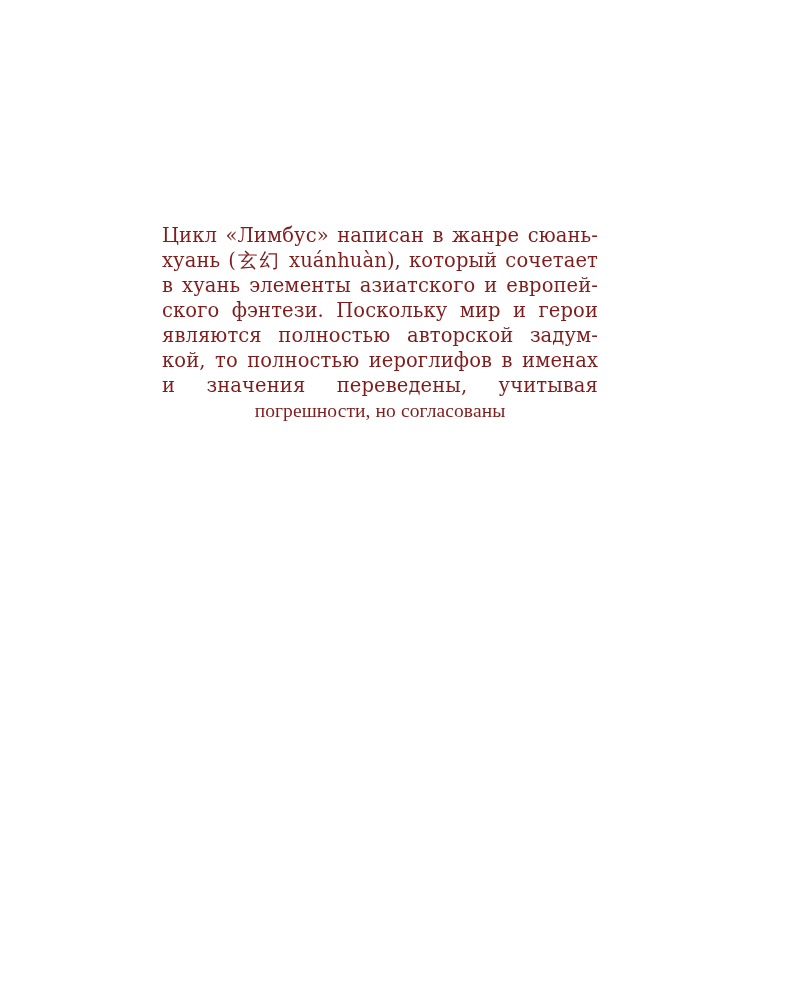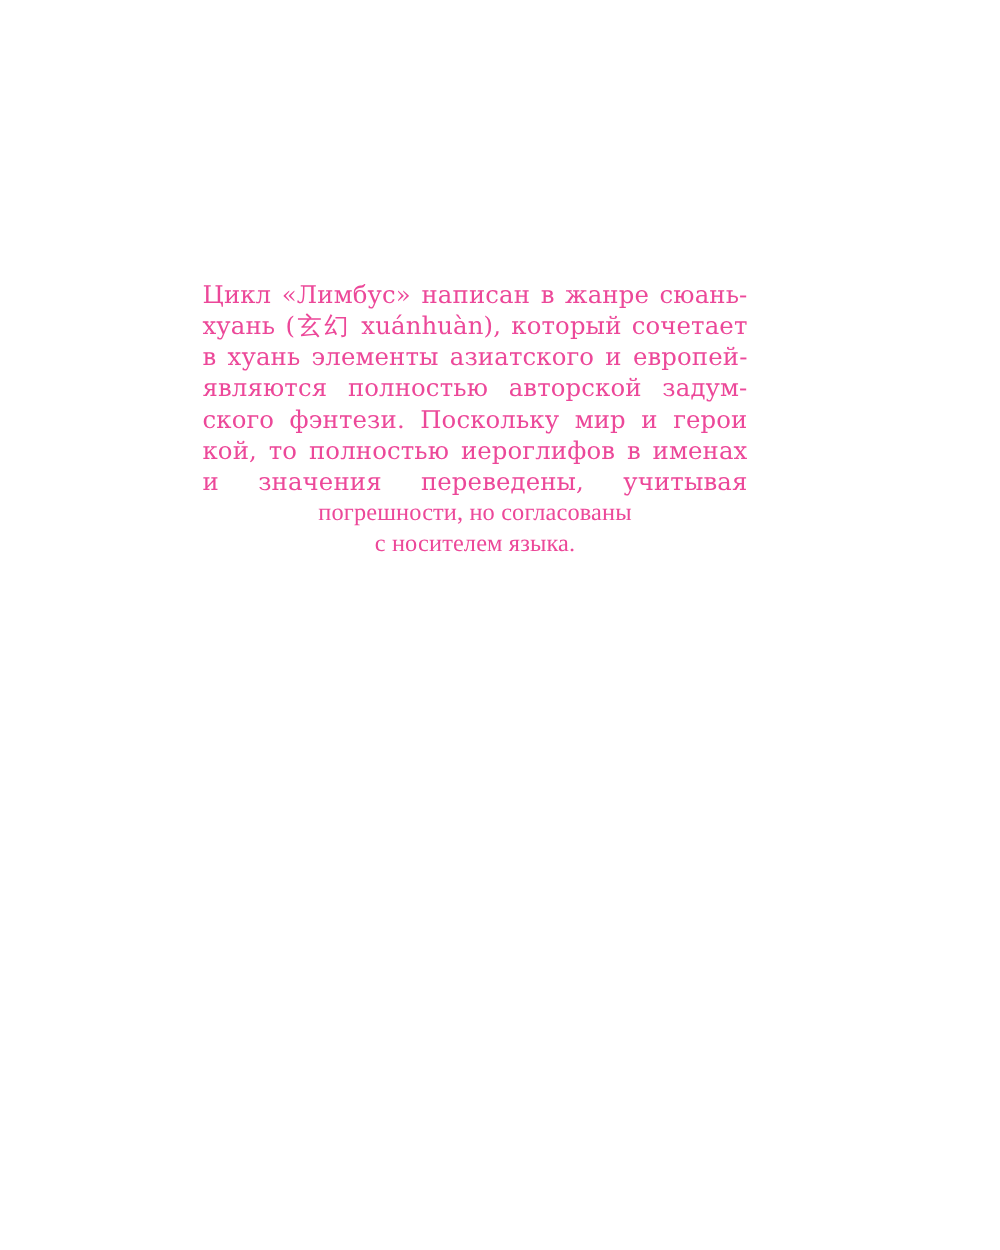--- a/index.html
+++ b/index.html
@@ -12,21 +12,21 @@
     width: 800px;
     height: 1000px;
     background: #ffffff;
     overflow: hidden;
   }
   .note {
     position: absolute;
     left: 162px;
     top: 223px;
     width: 436px;
-    color: #ec4899;
+    color: #7f1d1d;
     font-family: "DejaVu Serif", "Liberation Serif", serif;
     font-size: 19.5px;
     line-height: 25px;
     letter-spacing: 0.1px;
   }
   .note .line {
     min-height: 25px;
   }
   .note .line.j {
     text-align: justify;
@@ -39,20 +39,19 @@
   }
 </style>
 </head>
 <body>
 
 <div class="page">
   <div class="note">
     <div class="line j">Цикл «Лимбус» написан в жанре сюань-</div>
     <div class="line j">хуань (玄幻 xuánhuàn), который сочетает</div>
     <div class="line j">в хуань элементы азиатского и европей-</div>
+    <div class="line j">ского фэнтези. Поскольку мир и герои</div>
     <div class="line j">являются полностью авторской задум-</div>
-    <div class="line j">ского фэнтези. Поскольку мир и герои</div>
     <div class="line j">кой, то полностью иероглифов в именах</div>
     <div class="line j">и значения переведены, учитывая</div>
     <div class="line c">погрешности, но согласованы</div>
-    <div class="line c">с носителем языка.</div>
   </div>
 </div>
 
 </body></html>

